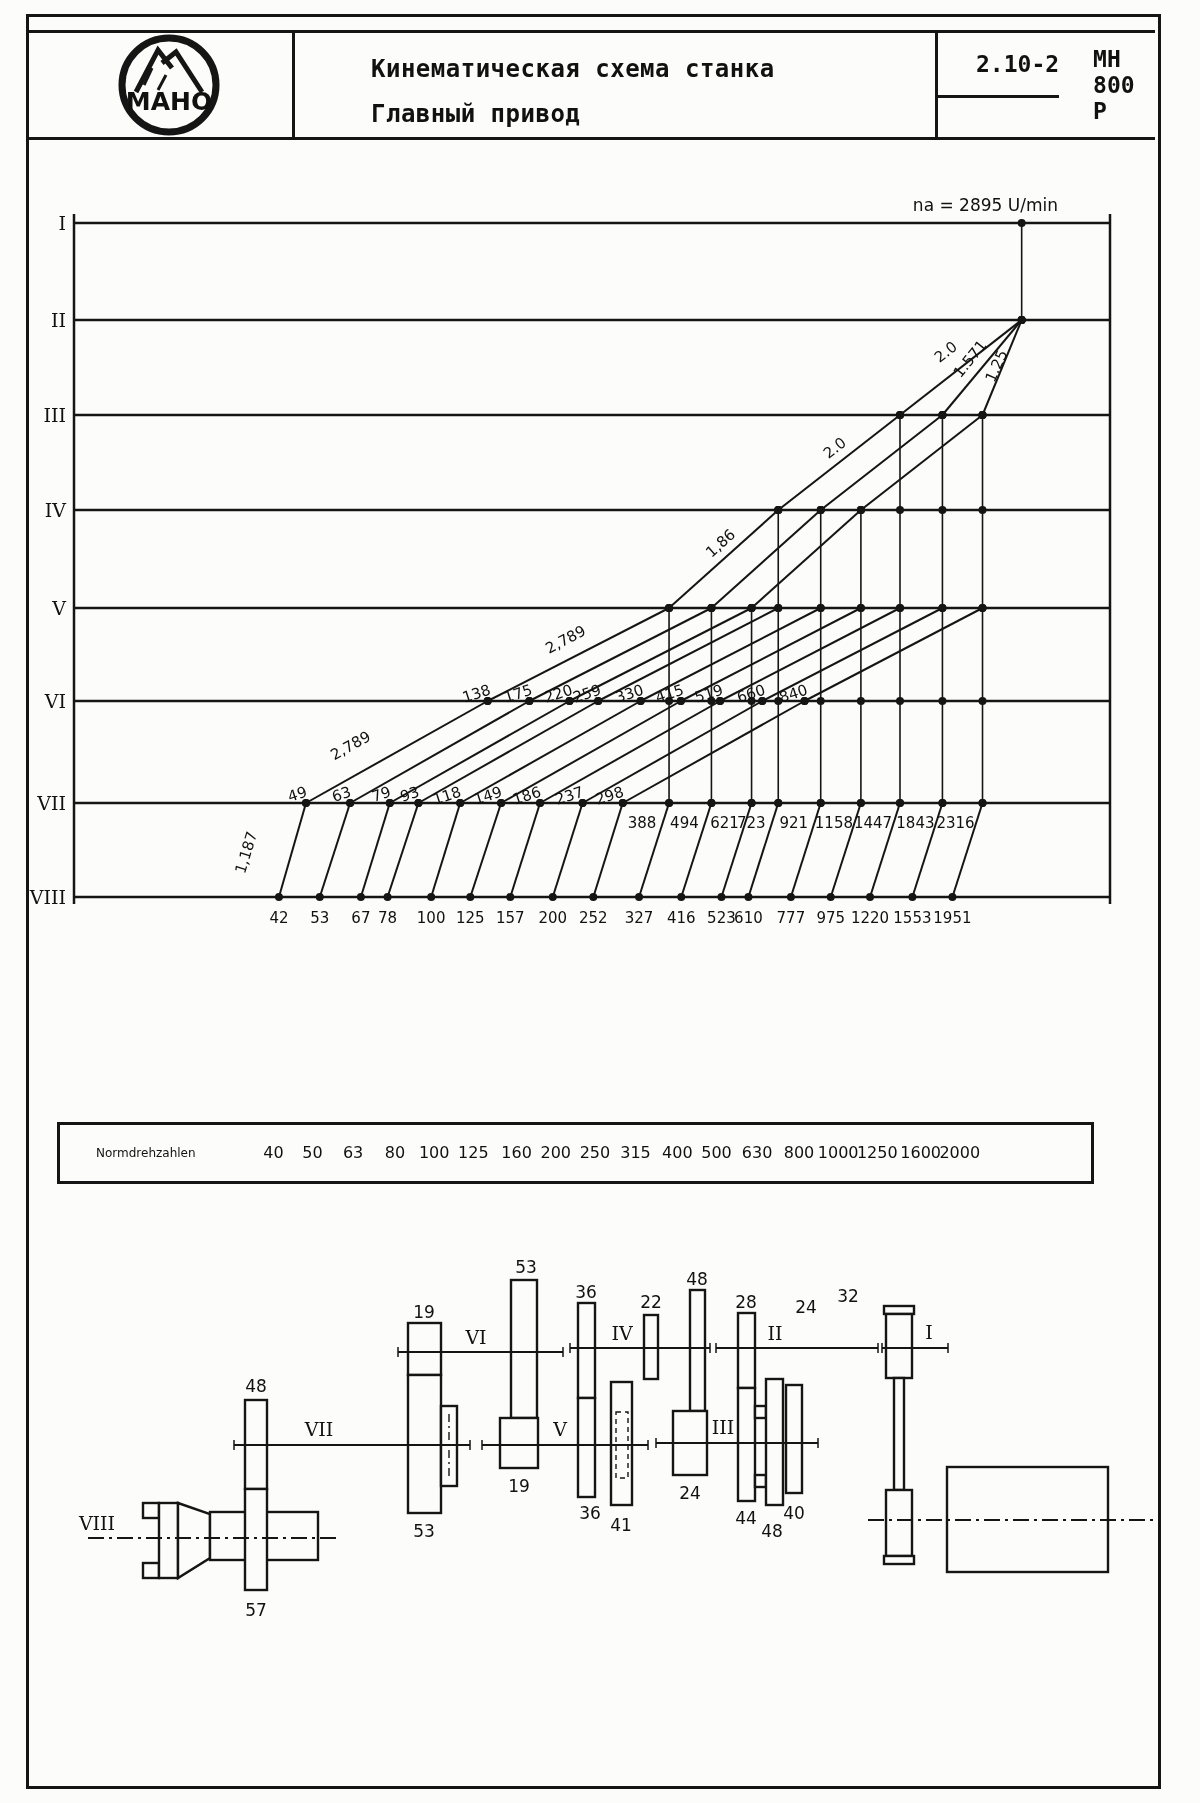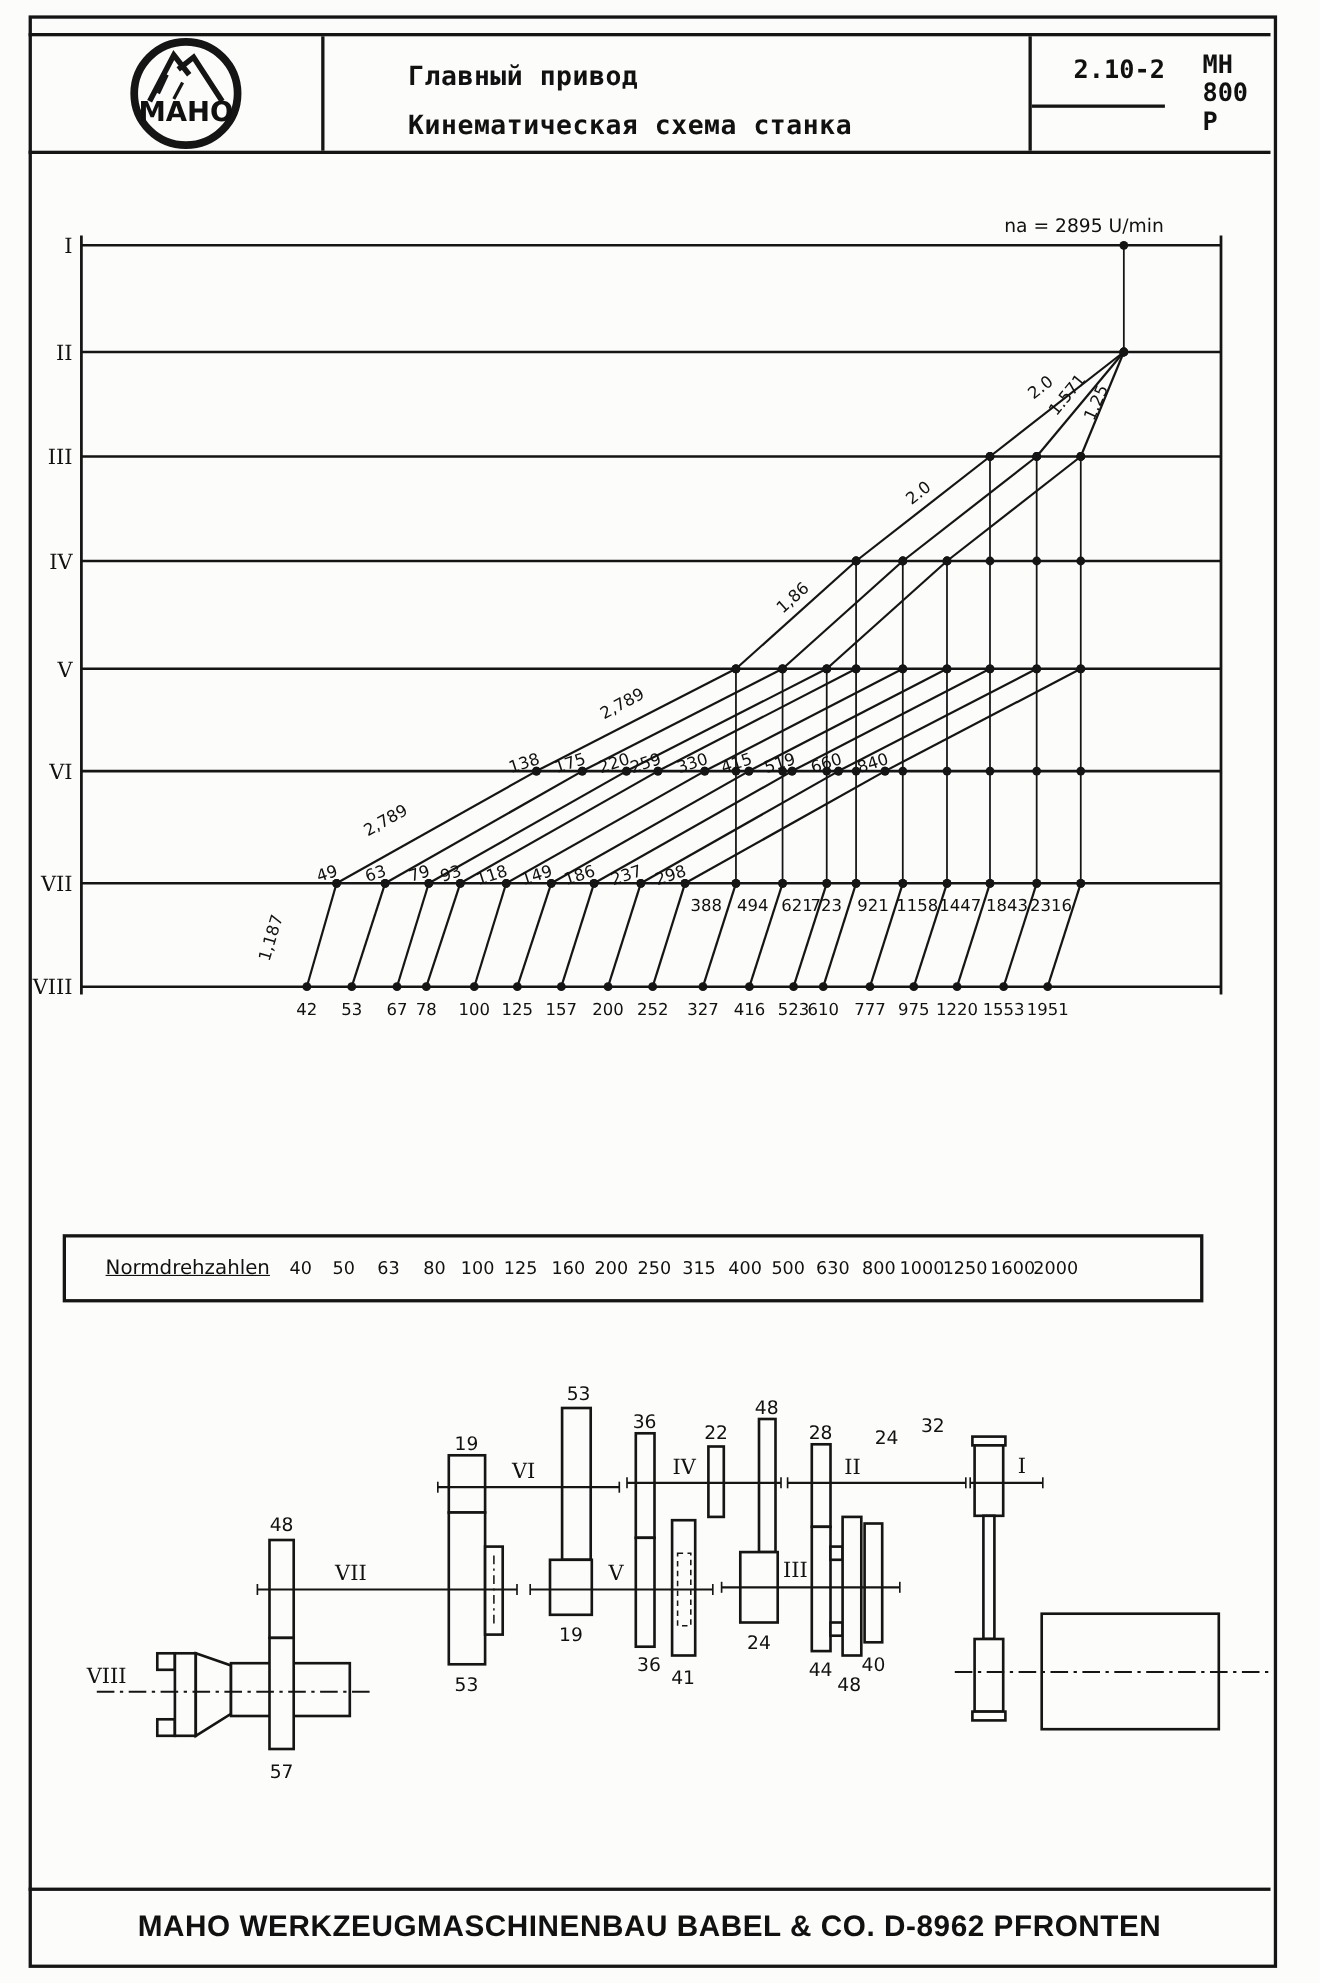--- a/index.html
+++ b/index.html
@@ -17,21 +17,21 @@
        letter-spacing:.5px;}
   .hdr-num-cell{width:217px;border-left:3px solid #151515;display:flex;flex-direction:row;
        font-family:"DejaVu Sans Mono",monospace;font-weight:bold;font-size:23px;justify-content:space-between;}
   .hdr-num-top{height:62px;border-bottom:3px solid #151515;display:flex;align-items:center;padding-left:38px;}
   .hdr-num-bot{flex:1;display:flex;align-items:center;padding-left:34px;}
   
   .std-heading{position:absolute;left:52px;top:1090px;
        font-family:"DejaVu Sans Mono",monospace;font-weight:bold;font-size:22px;letter-spacing:.5px;}
   .std-box{position:absolute;left:57px;top:1122px;width:1031px;height:56px;
        border:3px solid #151515;}
-  .std-label{position:absolute;left:36px;top:0;height:56px;line-height:56px;font-size:18px;text-decoration:underline;}
+  .std-label{position:absolute;left:36px;top:0;height:56px;line-height:56px;font-size:12px;}
   .std-num{position:absolute;top:0;height:56px;line-height:56px;font-size:16px;
        transform:translateX(-50%);white-space:nowrap;}
   
   .ftr{position:absolute;left:26px;top:1716px;width:1129px;border-top:3px solid #151515;text-align:center;}
   .ftr-text{margin-top:17px;font-family:"Liberation Sans",sans-serif;font-weight:bold;
        font-size:27px;letter-spacing:.5px;white-space:nowrap;}
   svg{position:absolute;left:0;top:0;}
   svg text{font-family:"DejaVu Sans",sans-serif;fill:#111;}
   .roman{font-family:"DejaVu Serif",serif;font-size:19px;}
 </style>
@@ -47,22 +47,22 @@
       <svg width="110" height="110" viewBox="0 0 110 110" style="position:static">
         <circle cx="55" cy="55" r="47" fill="none" stroke="#151515" stroke-width="7"></circle>
         <polyline points="22,62 44,20 58,38" fill="none" stroke="#151515" stroke-width="5"></polyline>
         <polyline points="48,33 62,22 88,62" fill="none" stroke="#151515" stroke-width="5"></polyline>
         <line x1="38" y1="38" x2="30" y2="55" stroke="#151515" stroke-width="3"></line>
         <line x1="52" y1="45" x2="44" y2="60" stroke="#151515" stroke-width="3"></line>
         <text x="55" y="80" text-anchor="middle" style="font-size:25px;font-weight:bold;letter-spacing:0px;font-family:'DejaVu Sans',sans-serif">MAHO</text>
       </svg>
     </div>
     <div class="hdr-title-cell">
+      <div>Кинематическая схема станка</div>
       <div>Главный привод</div>
-      <div>Кинематическая схема станка</div>
     </div>
     <div class="hdr-num-cell">
       <div class="hdr-num-top">2.10-2</div>
       <div class="hdr-num-bot">MH 800 P</div>
     </div>
   </div>
 
   <svg id="diagram-svg" width="1200" height="1803" viewBox="0 0 1200 1803">
       <g>
         <line x1="74" y1="214" x2="74" y2="904" stroke="#151515" stroke-width="2.5"></line>
@@ -404,17 +404,14 @@
         <text x="794" y="1519" text-anchor="middle" font-size="17">40</text>
         <text x="848" y="1302" text-anchor="middle" font-size="17">32</text>
       </g>
     </svg>
 
   <div class="std-box">
     <span class="std-label">Normdrehzahlen</span>
     <span id="std-numbers"><span class="std-num" style="left: 213.393px;">40</span><span class="std-num" style="left: 252.545px;">50</span><span class="std-num" style="left: 293.094px;">63</span><span class="std-num" style="left: 335.009px;">80</span><span class="std-num" style="left: 374.161px;">100</span><span class="std-num" style="left: 413.312px;">125</span><span class="std-num" style="left: 456.625px;">160</span><span class="std-num" style="left: 495.777px;">200</span><span class="std-num" style="left: 534.929px;">250</span><span class="std-num" style="left: 575.478px;">315</span><span class="std-num" style="left: 617.393px;">400</span><span class="std-num" style="left: 656.545px;">500</span><span class="std-num" style="left: 697.094px;">630</span><span class="std-num" style="left: 739.009px;">800</span><span class="std-num" style="left: 778.161px;">1000</span><span class="std-num" style="left: 817.312px;">1250</span><span class="std-num" style="left: 860.625px;">1600</span><span class="std-num" style="left: 899.777px;">2000</span></span>
   </div>
 
-  <div class="ftr">
-    <div class="ftr-text">MAHO WERKZEUGMASCHINENBAU BABEL &amp; CO. D-8962 PFRONTEN</div>
-  </div>
 
 </div>
 
 </body></html>

